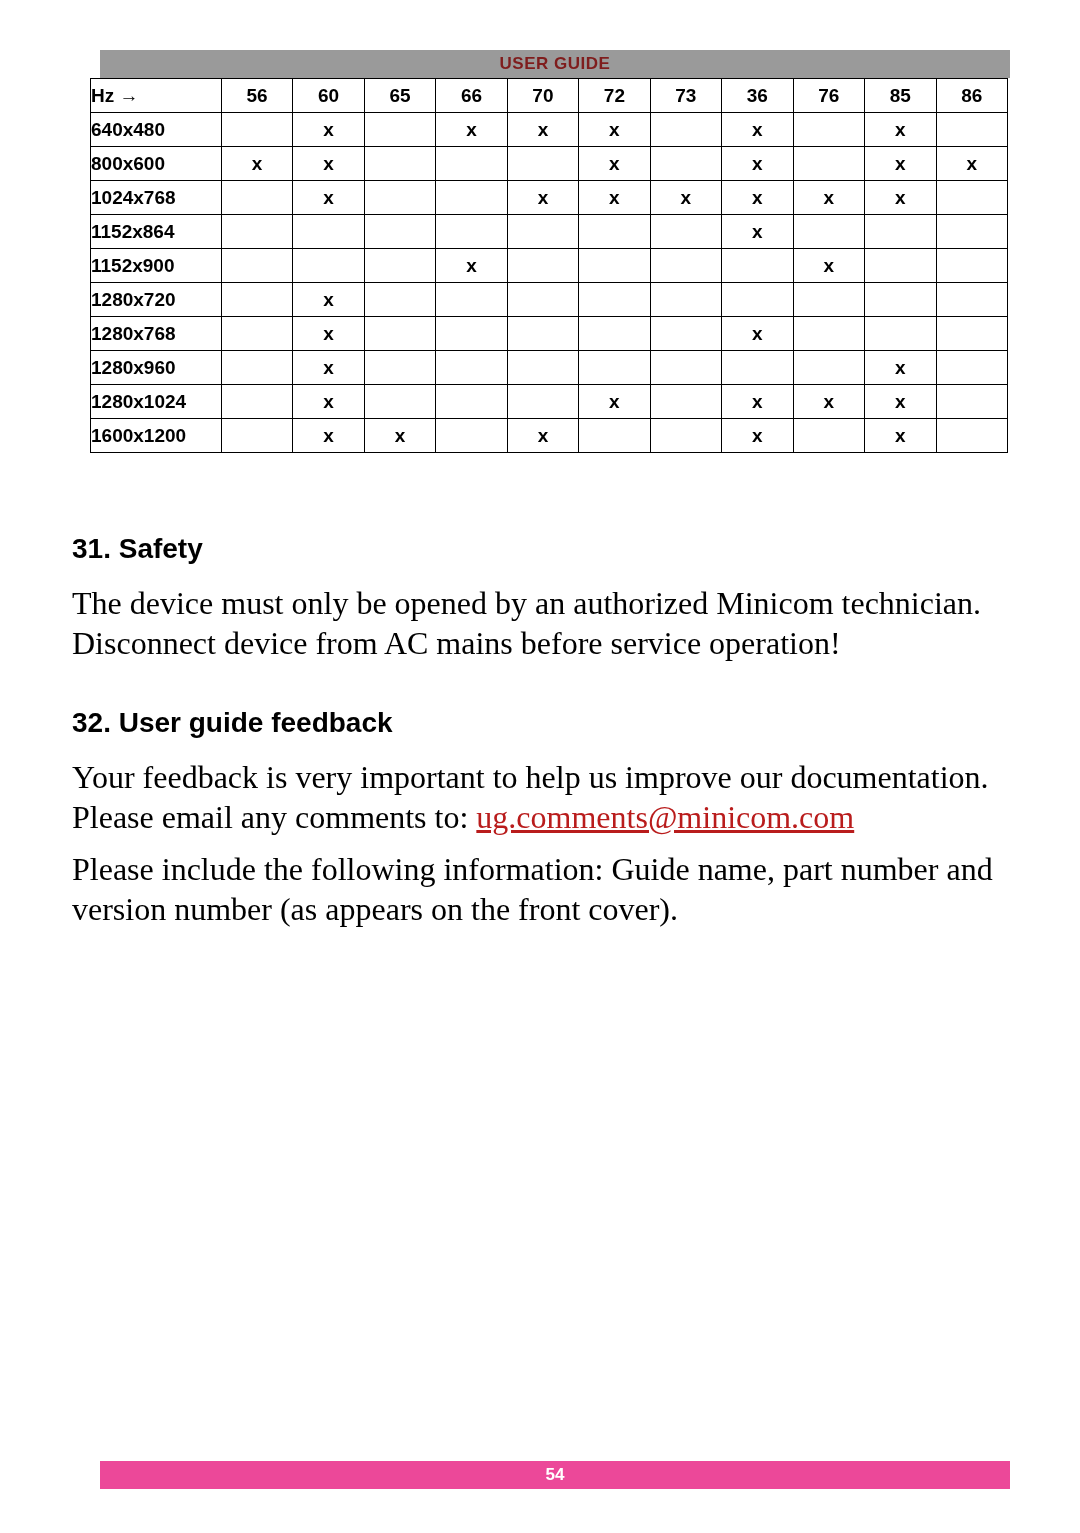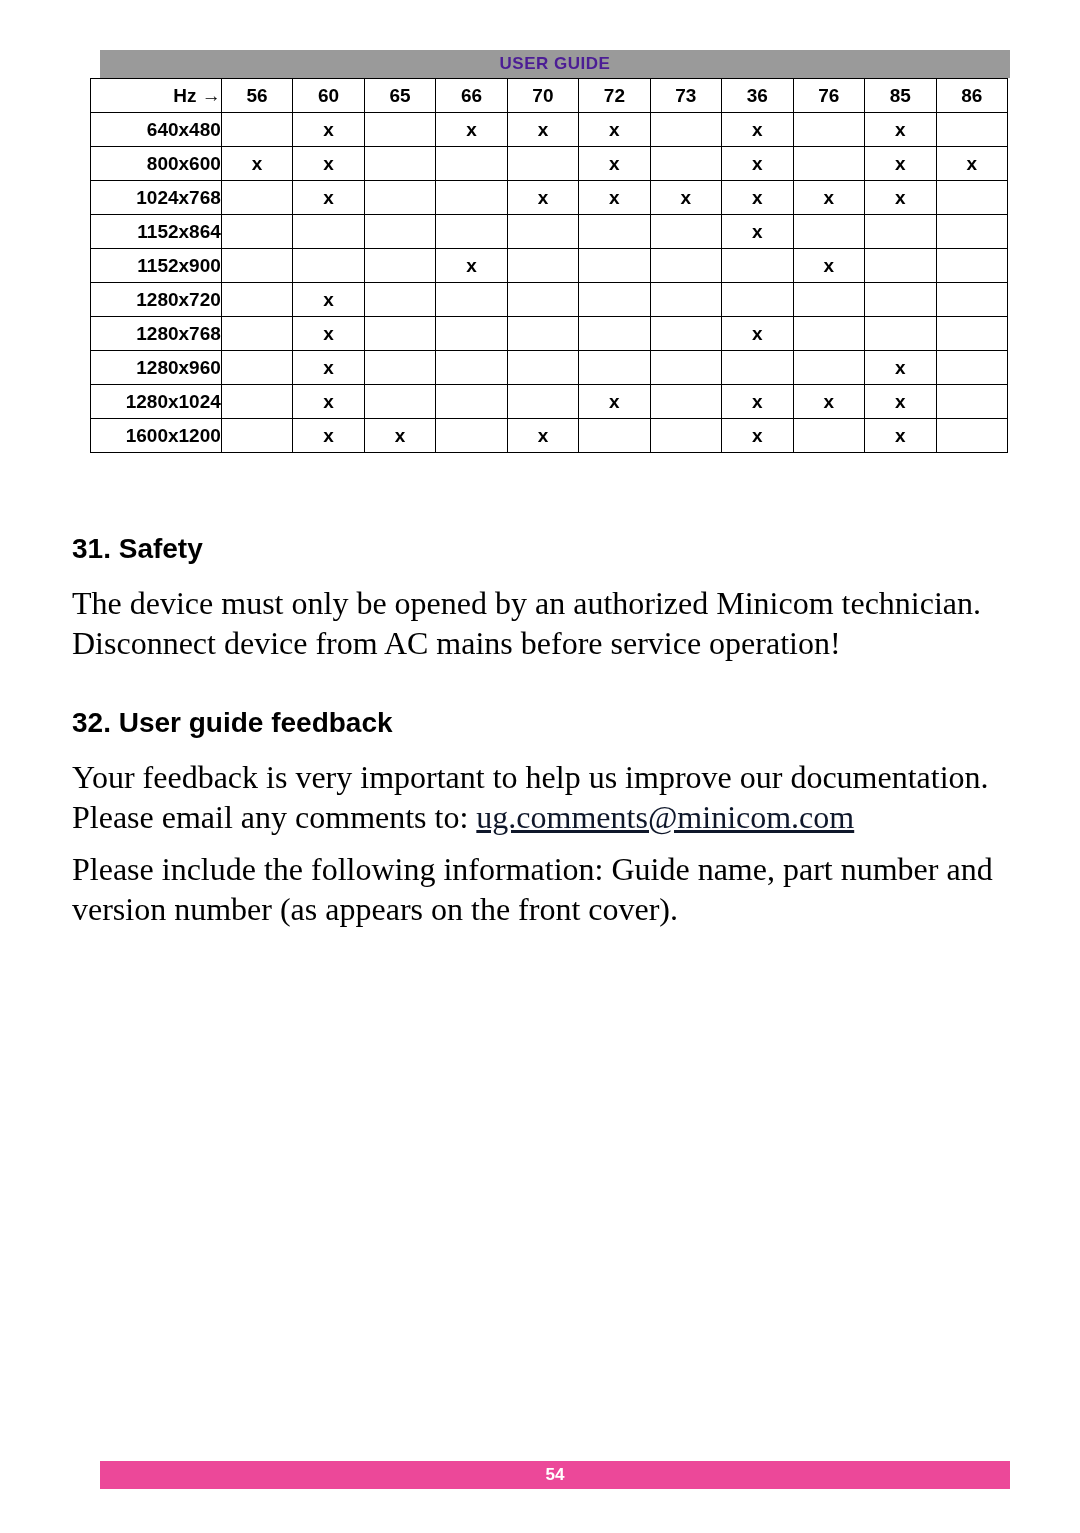--- a/index.html
+++ b/index.html
@@ -11,21 +11,21 @@
     color: #000;
     position: relative;
   }
   .header-bar {
     margin: 50px 70px 0 100px;
     height: 28px;
     background: #9a9a9a;
     display: flex;
     align-items: center;
     justify-content: center;
-    color: #4c1d95;
+    color: #7f1d1d;
     font-size: 17px;
     font-weight: bold;
     letter-spacing: 0.5px;
   }
   .content {
     padding: 0 70px 0 72px;
   }
   h2.section {
     font-size: 28px;
     font-weight: bold;
@@ -44,36 +44,36 @@
     font-size: 19px;
     font-weight: bold;
     font-family: Arial, Helvetica, sans-serif;
     padding: 4px 0;
     height: 34px;
   }
   table.res td.mark {
     font-weight: bold;
   }
   table.res .rowhead {
-    text-align: right;
+    text-align: left;
     font-weight: bold;
     width: 108px;
   }
   table.res .colhz {
     width: 59px;
   }
   p.body {
     font-family: "Times New Roman", Times, serif;
     font-size: 32px;
     line-height: 1.25;
     margin-top: 4px;
     margin-bottom: 12px;
   }
   a.link {
-    color: #0f172a;
+    color: #b91c1c;
     text-decoration: underline;
   }
   .footer-bar {
     position: absolute;
     bottom: 44px;
     left: 100px;
     right: 70px;
     height: 28px;
     background: #ec4899;
     display: flex;

